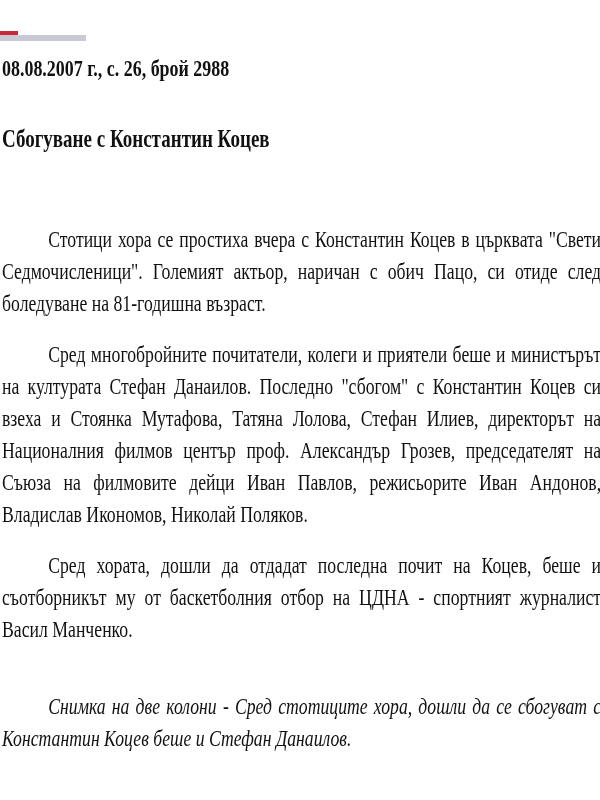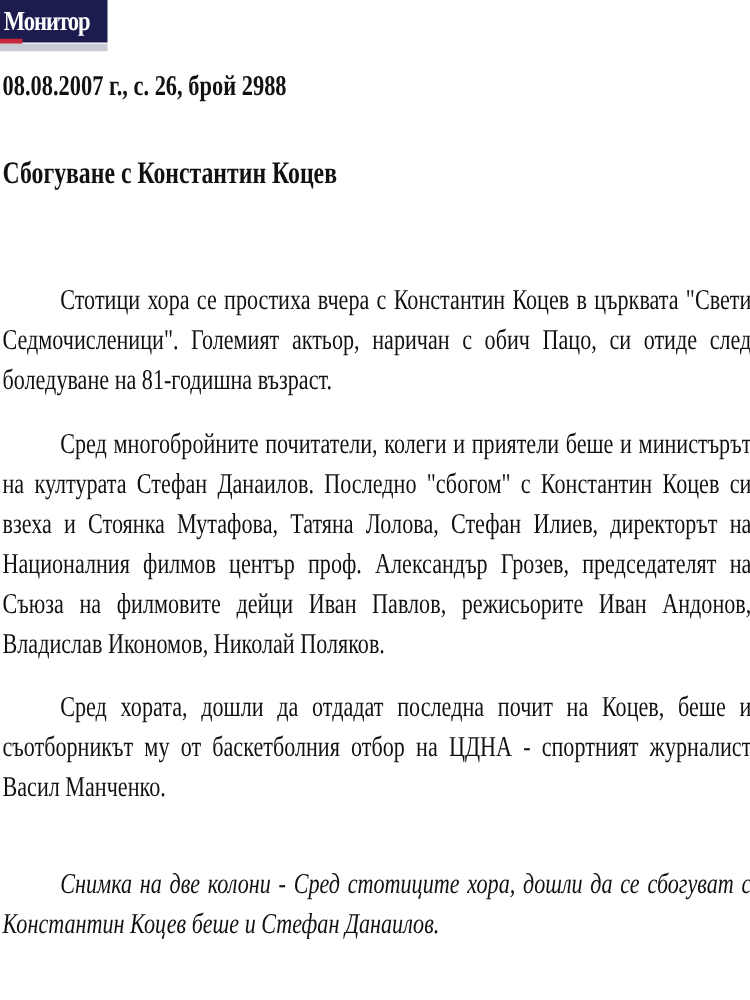--- a/index.html
+++ b/index.html
@@ -102,23 +102,20 @@
     margin-bottom: 45px;
   }
   .caption {
     font-style: italic;
   }
 </style>
 </head>
 <body>
 
 <div class="logo">
-  <div class="logo-bar">
-    <span class="logo-text">Монитор</span>
-  </div>
   <div class="logo-stripe-red"></div>
   <div class="logo-stripe-gray"></div>
 </div>
 
 <div class="dateline">08.08.2007 г., с. 26, брой 2988</div>
 
 <h1 class="headline" style="margin:0;">Сбогуване с Константин Коцев</h1>
 
 <div class="article">
   <p>Стотици хора се простиха вчера с Константин Коцев в църквата "Свети Седмочисленици". Големият актьор, наричан с обич Пацо, си отиде след боледуване на 81-годишна възраст.</p>

